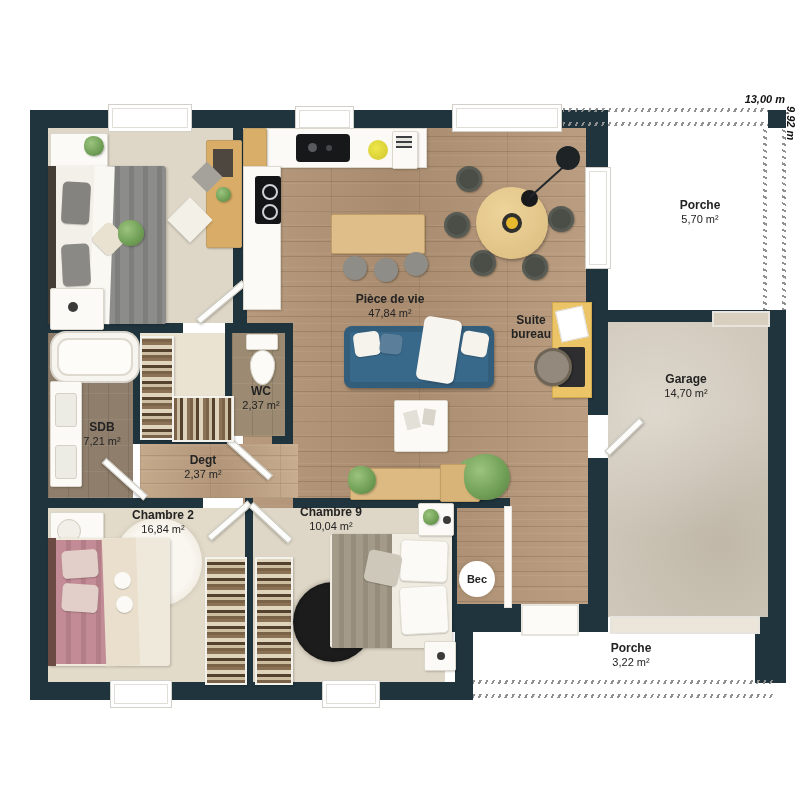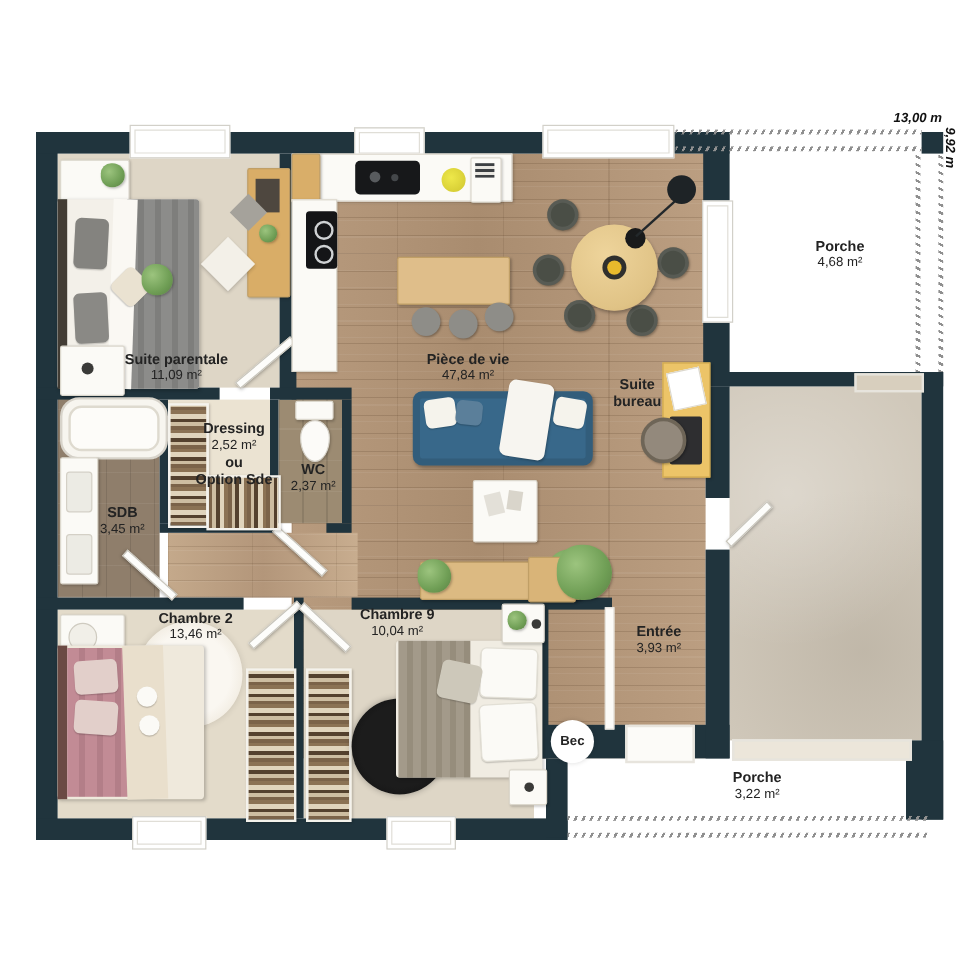--- a/index.html
+++ b/index.html
@@ -229,67 +229,61 @@
     <div class="plant" style="left:4px;top:5px;width:16px;height:16px;"></div>
     <div class="abs circle" style="left:24px;top:12px;width:8px;height:8px;background:#3a3a38;"></div>
   </div>
   <div class="furn white-furn" style="left:424px;top:641px;width:30px;height:28px;">
     <div class="abs circle" style="left:12px;top:10px;width:8px;height:8px;background:#3a3a38;"></div>
   </div>
 
   <div class="furn wood-furn" style="left:440px;top:464px;width:38px;height:36px;background:#d9b478;"></div>
   <div class="plant" style="left:464px;top:454px;width:46px;height:46px;"></div>
 
-  <div class="rlabel" style="left:87px;top:292px;width:120px;">
-    <div>Suite parentale</div>
-    <div class="area">11,09 m²</div>
-  </div>
   <div class="rlabel" style="left:330px;top:292px;width:120px;">
     <div>Pièce de vie</div>
     <div class="area">47,84 m²</div>
   </div>
   <div class="rlabel" style="left:499px;top:313px;width:64px;">
     <div>Suite bureau</div>
   </div>
   <div class="rlabel" style="left:640px;top:198px;width:120px;">
     <div>Porche</div>
-    <div class="area">4,68 m²</div>
-  </div>
-  <div class="rlab el rlabel" style="left:143px;top:350px;width:104px;">
-    <div>Dressing</div>
-    <div class="area">2,52 m²</div>
-    <div>ou</div>
-    <div>Option Sde</div>
+    <div class="area">5,70 m²</div>
+  </div>
+  <div class="rlabel" style="left:626px;top:372px;width:120px;">
+    <div>Garage</div>
+    <div class="area">14,70 m²</div>
   </div>
   <div class="rlabel" style="left:226px;top:384px;width:70px;">
     <div>WC</div>
     <div class="area">2,37 m²</div>
   </div>
   <div class="rlabel" style="left:62px;top:420px;width:80px;">
     <div>SDB</div>
-    <div class="area">3,45 m²</div>
+    <div class="area">7,21 m²</div>
+  </div>
+  <div class="rlabel" style="left:153px;top:453px;width:100px;">
+    <div>Degt</div>
+    <div class="area">2,37 m²</div>
   </div>
   <div class="rlabel" style="left:103px;top:508px;width:120px;">
     <div>Chambre 2</div>
-    <div class="area">13,46 m²</div>
+    <div class="area">16,84 m²</div>
   </div>
   <div class="rlabel" style="left:271px;top:505px;width:120px;">
     <div>Chambre 9</div>
     <div class="area">10,04 m²</div>
   </div>
-  <div class="rlabel" style="left:489px;top:519px;width:120px;">
-    <div>Entrée</div>
-    <div class="area">3,93 m²</div>
-  </div>
   <div class="rlabel" style="left:571px;top:641px;width:120px;">
     <div>Porche</div>
     <div class="area">3,22 m²</div>
   </div>
 
-  <div class="bec" style="left:459px;top:600px;width:36px;height:36px;line-height:36px;">
+  <div class="bec" style="left:459px;top:561px;width:36px;height:36px;line-height:36px;">
     <span>Bec</span>
   </div>
 
   <div class="dim" style="left:690px;top:93px;width:95px;text-align:right;">
     <span>13,00 m</span>
   </div>
   <div class="dim" style="left:785px;top:106px;writing-mode:vertical-rl;">
     <span>9,92 m</span>
   </div>
 

